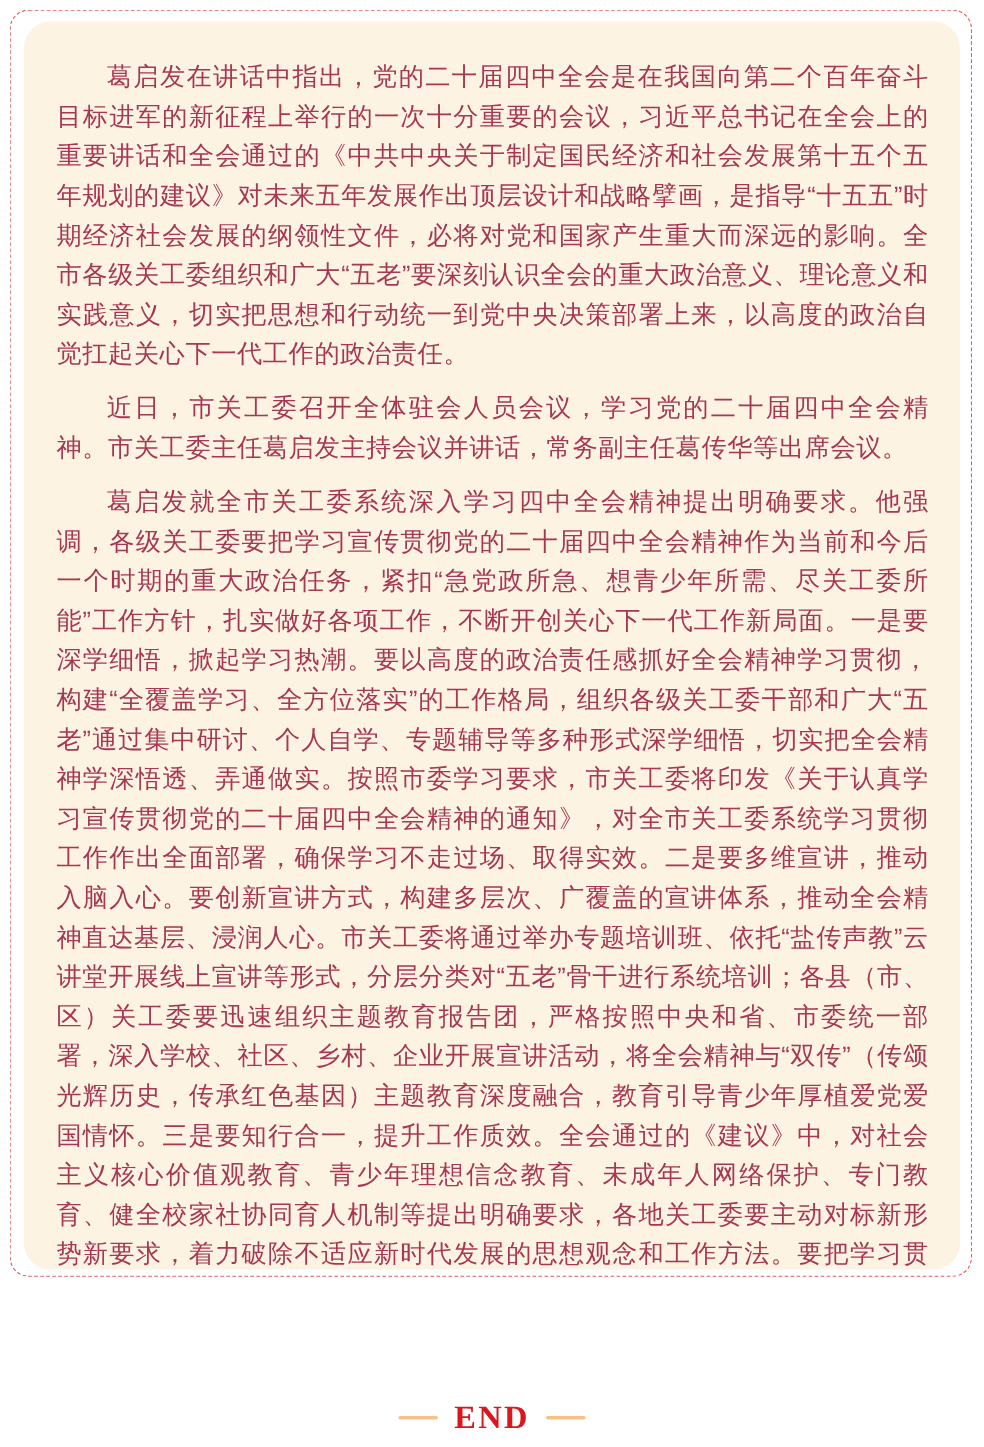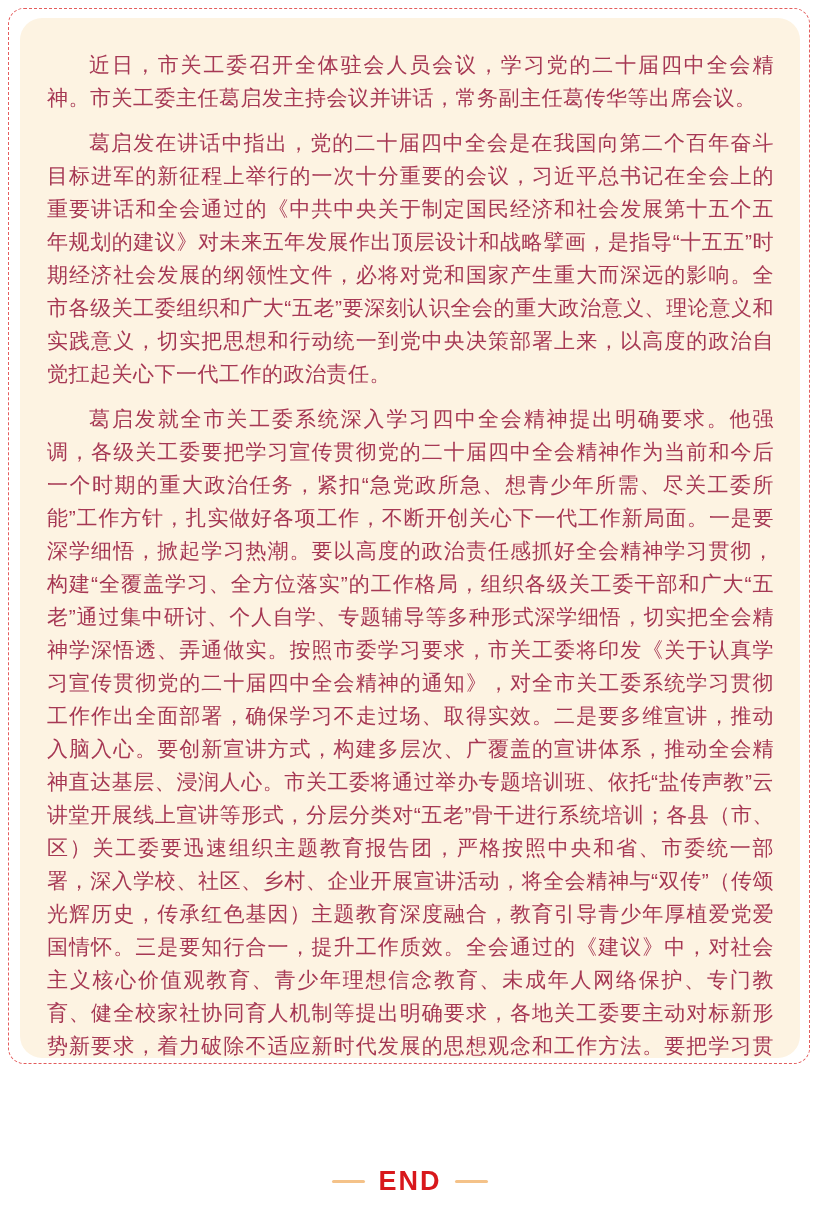--- a/index.html
+++ b/index.html
@@ -49,20 +49,21 @@
   }
   .end-divider {
     position: absolute;
     top: 1168px;
     left: 0;
     width: 820px;
     display: flex;
     align-items: center;
     justify-content: center;
     gap: 13px;
+    font-family: Liberation Serif, serif;
   }
   .end-dash {
     width: 33px;
     height: 3px;
     background: #f4c289;
     border-radius: 2px;
   }
   .end-text {
     font-size: 27px;
     font-weight: 700;
@@ -72,22 +73,22 @@
   }
 </style>
 </head>
 <body>
 
 <div class="page">
 
   <div class="dashed-frame"></div>
 
   <div class="content-card">
+    <p>葛启发在讲话中指出，党的二十届四中全会是在我国向第二个百年奋斗目标进军的新征程上举行的一次十分重要的会议，习近平总书记在全会上的重要讲话和全会通过的《中共中央关于制定国民经济和社会发展第十五个五年规划的建议》对未来五年发展作出顶层设计和战略擘画，是指导“十五五”时期经济社会发展的纲领性文件，必将对党和国家产生重大而深远的影响。全市各级关工委组织和广大“五老”要深刻认识全会的重大政治意义、理论意义和实践意义，切实把思想和行动统一到党中央决策部署上来，以高度的政治自觉扛起关心下一代工作的政治责任。</p>
     <p>近日，市关工委召开全体驻会人员会议，学习党的二十届四中全会精神。市关工委主任葛启发主持会议并讲话，常务副主任葛传华等出席会议。</p>
-    <p>葛启发在讲话中指出，党的二十届四中全会是在我国向第二个百年奋斗目标进军的新征程上举行的一次十分重要的会议，习近平总书记在全会上的重要讲话和全会通过的《中共中央关于制定国民经济和社会发展第十五个五年规划的建议》对未来五年发展作出顶层设计和战略擘画，是指导“十五五”时期经济社会发展的纲领性文件，必将对党和国家产生重大而深远的影响。全市各级关工委组织和广大“五老”要深刻认识全会的重大政治意义、理论意义和实践意义，切实把思想和行动统一到党中央决策部署上来，以高度的政治自觉扛起关心下一代工作的政治责任。</p>
     <p>葛启发就全市关工委系统深入学习四中全会精神提出明确要求。他强调，各级关工委要把学习宣传贯彻党的二十届四中全会精神作为当前和今后一个时期的重大政治任务，紧扣“急党政所急、想青少年所需、尽关工委所能”工作方针，扎实做好各项工作，不断开创关心下一代工作新局面。一是要深学细悟，掀起学习热潮。要以高度的政治责任感抓好全会精神学习贯彻，构建“全覆盖学习、全方位落实”的工作格局，组织各级关工委干部和广大“五老”通过集中研讨、个人自学、专题辅导等多种形式深学细悟，切实把全会精神学深悟透、弄通做实。按照市委学习要求，市关工委将印发《关于认真学习宣传贯彻党的二十届四中全会精神的通知》，对全市关工委系统学习贯彻工作作出全面部署，确保学习不走过场、取得实效。二是要多维宣讲，推动入脑入心。要创新宣讲方式，构建多层次、广覆盖的宣讲体系，推动全会精神直达基层、浸润人心。市关工委将通过举办专题培训班、依托“盐传声教”云讲堂开展线上宣讲等形式，分层分类对“五老”骨干进行系统培训；各县（市、区）关工委要迅速组织主题教育报告团，严格按照中央和省、市委统一部署，深入学校、社区、乡村、企业开展宣讲活动，将全会精神与“双传”（传颂光辉历史，传承红色基因）主题教育深度融合，教育引导青少年厚植爱党爱国情怀。三是要知行合一，提升工作质效。全会通过的《建议》中，对社会主义核心价值观教育、青少年理想信念教育、未成年人网络保护、专门教育、健全校家社协同育人机制等提出明确要求，各地关工委要主动对标新形势新要求，着力破除不适应新时代发展的思想观念和工作方法。要把学习贯彻全会精神与深入落实习近平总书记关于关心下一代工作的重要指示批示精神紧密结合，始终坚持以习近平新时代中国特色社会主义思想铸魂育人，强化青少年思想政治引领，在助力青少年成长成才等方面展现新作为，为推进中国式现代化盐城新实践贡献关工力量。</p>
   </div>
 
   <div class="end-divider">
     <span class="end-dash"></span>
     <span class="end-text">END</span>
     <span class="end-dash"></span>
   </div>
 
 </div>

